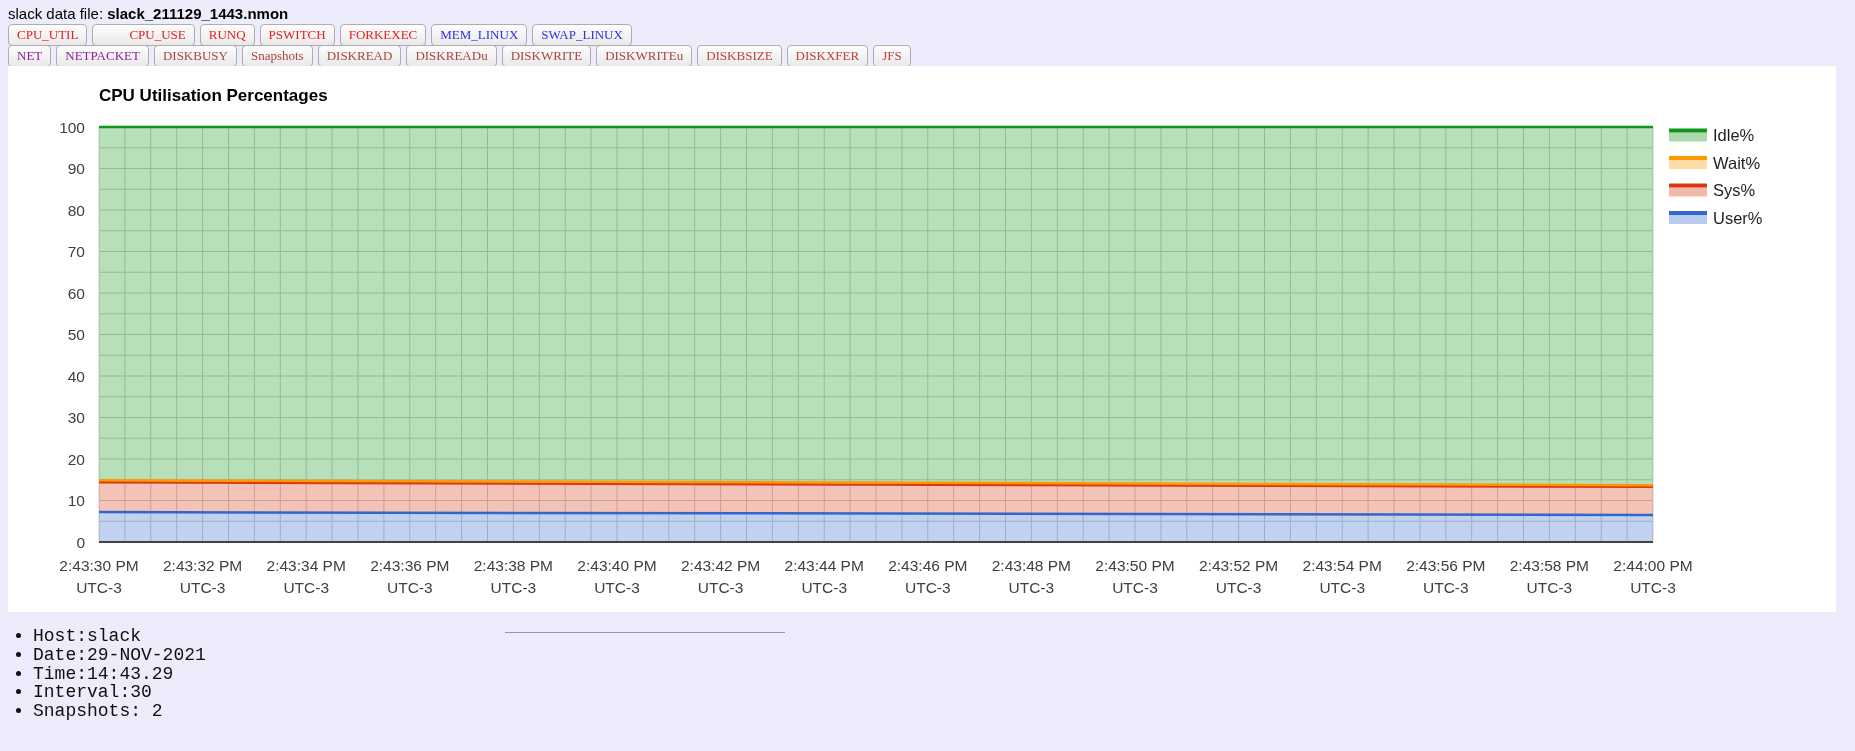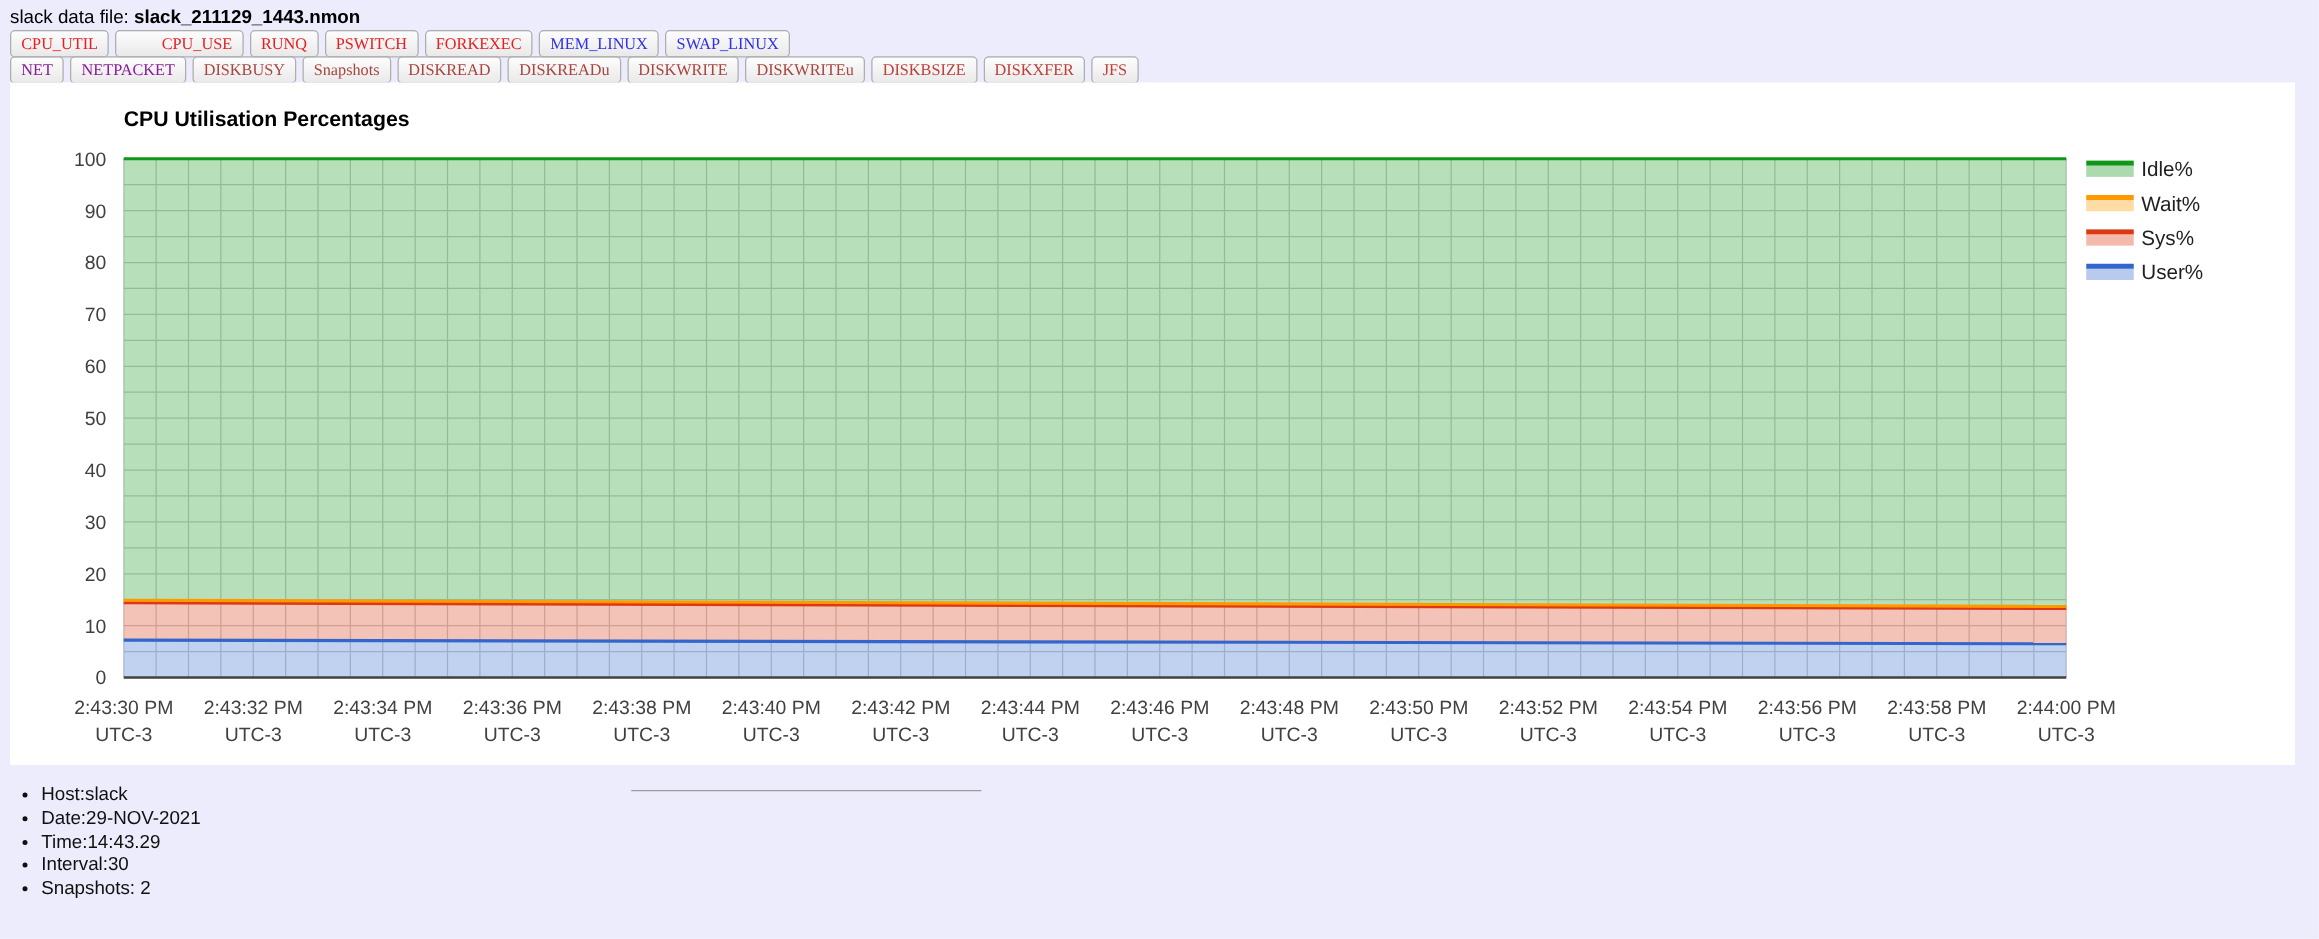--- a/index.html
+++ b/index.html
@@ -23,21 +23,21 @@
   .chart-card{
     position:absolute;left:8px;top:66px;width:1828px;height:546px;
     background:#ffffff;
   }
   .chart-title{
     position:absolute;left:91px;top:20px;font-size:17px;font-weight:bold;color:#000;
   }
   .chart-card svg{position:absolute;left:0;top:0;font-family:inherit;}
   .footer{position:absolute;left:0;top:612px;width:1855px;height:139px;}
   .footer-list{position:absolute;margin:0;padding-left:19px;list-style:disc outside;color:#101010;}
-  #list1{left:14px;top:627px;font-size:15px;line-height:18.8px;}
+  #list1{left:14px;top:627px;font-size:18px;line-height:18.8px;font-family:Liberation Mono, monospace;}
   #list2{left:181px;top:637px;font-size:15.5px;line-height:21.7px;}
   #list3{left:509px;top:644px;font-size:15px;line-height:21px;}
   .footer{top:0;} 
   .divider{position:absolute;left:505px;top:632px;width:280px;height:1px;background:#9a9a9a;}
 </style>
 </head>
 <body>
 
 <div class="file-header">
   <span>slack data file: </span><b>slack_211129_1443.nmon</b>

